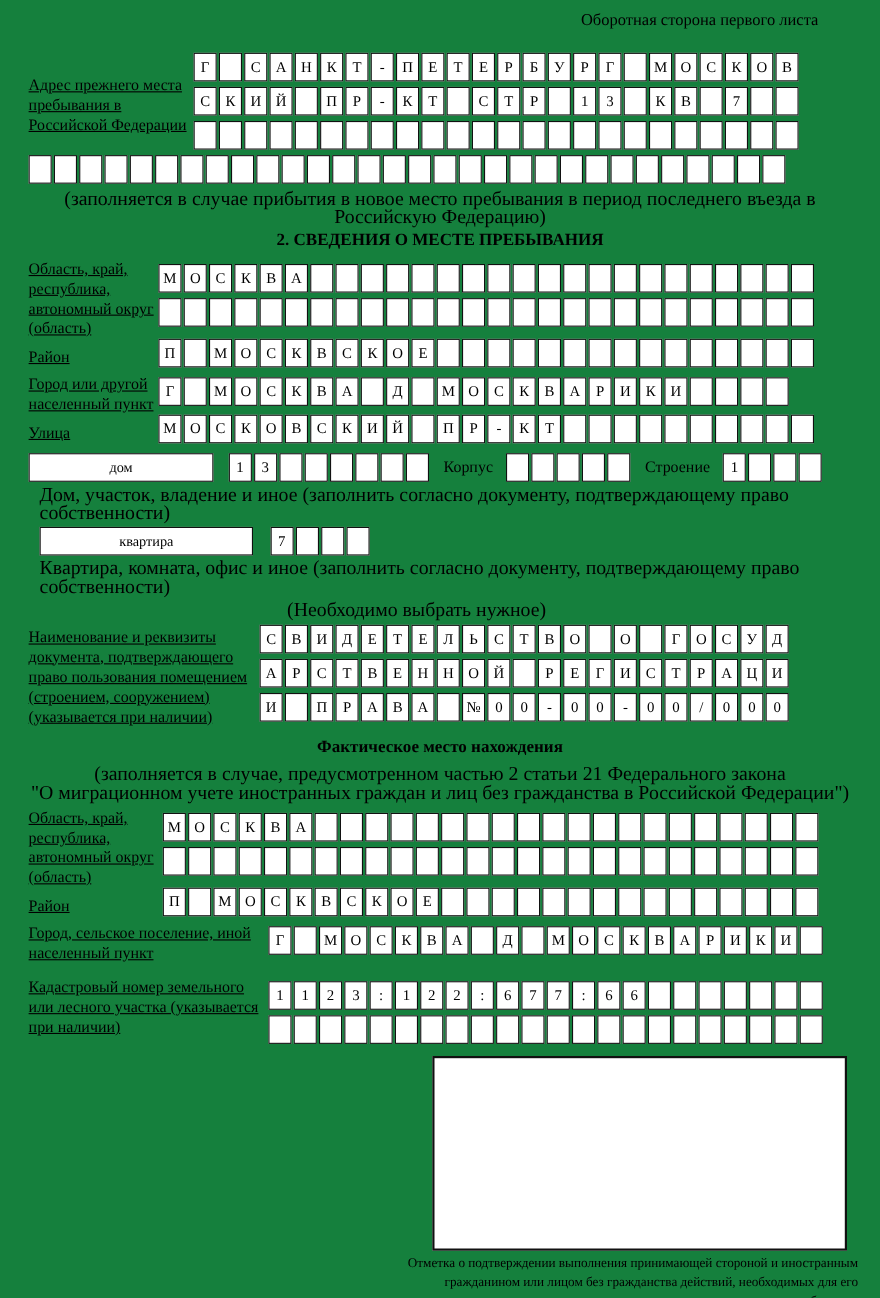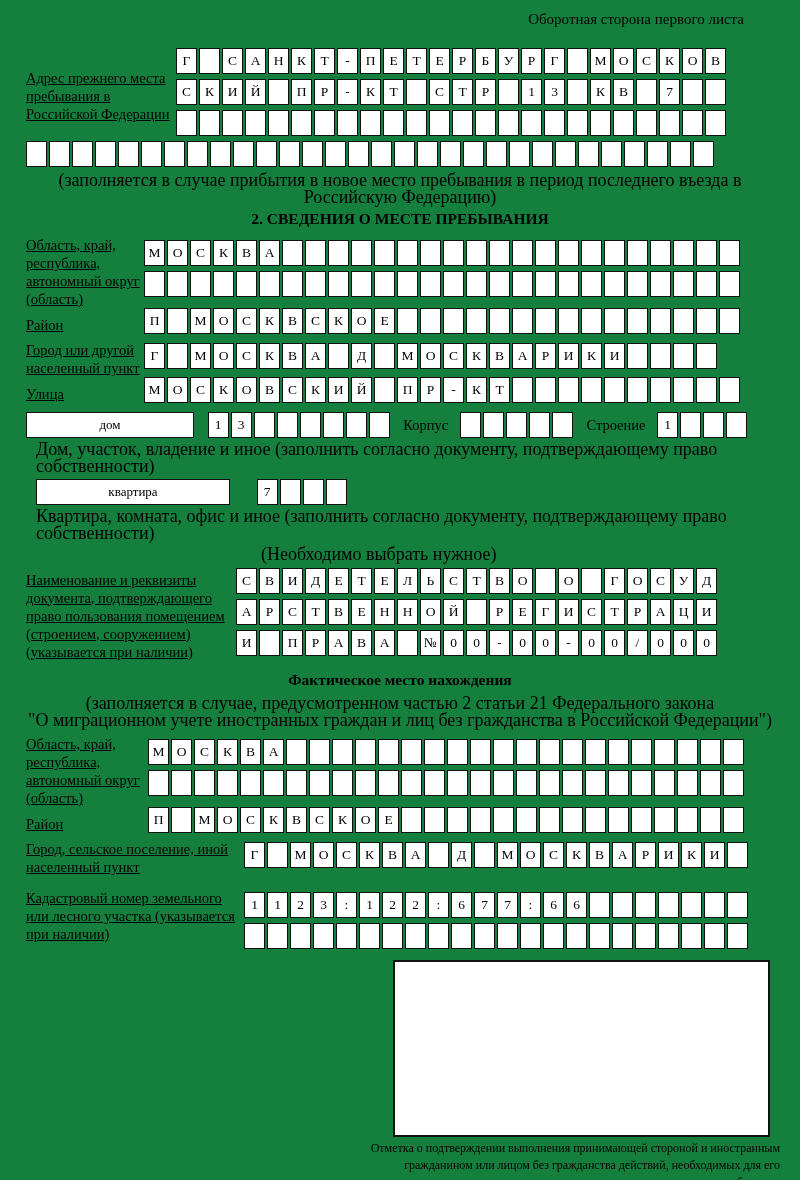--- a/index.html
+++ b/index.html
@@ -25,21 +25,21 @@
     vertical-align:top;background:#fff;
   }
   .note{font-size:18px;line-height:17px;}
   .note.center{text-align:center;}
   .sec-title{text-align:center;font-weight:bold;font-size:15.5px;margin:2px 0 6px 0;}
   .wide-box{
     display:inline-block;border:1.5px solid #111;height:24px;line-height:24px;
     text-align:center;vertical-align:top;font-size:13px;background:#fff;
   }
   .house-type{width:166px;margin-right:10px;}
-  .apt-type{width:192px;margin-right:23px;}
+  .apt-type{width:192px;margin-right:12px;}
   .inline-label{display:inline-block;vertical-align:top;line-height:27px;padding:0 8px;}
   .row-line{white-space:nowrap;margin-bottom:2px;}
   .chk{
     display:inline-block;width:20px;height:22px;border:1.5px solid #111;
     text-align:center;line-height:22px;font-size:14px;vertical-align:middle;
     margin:0 10px;background:#fff;
   }
   .stay-row{margin-top:4px;}
   .stay-row .opt-label{display:inline-block;vertical-align:middle;}
   .indent-note{padding-left:10px;margin-bottom:4px;}

